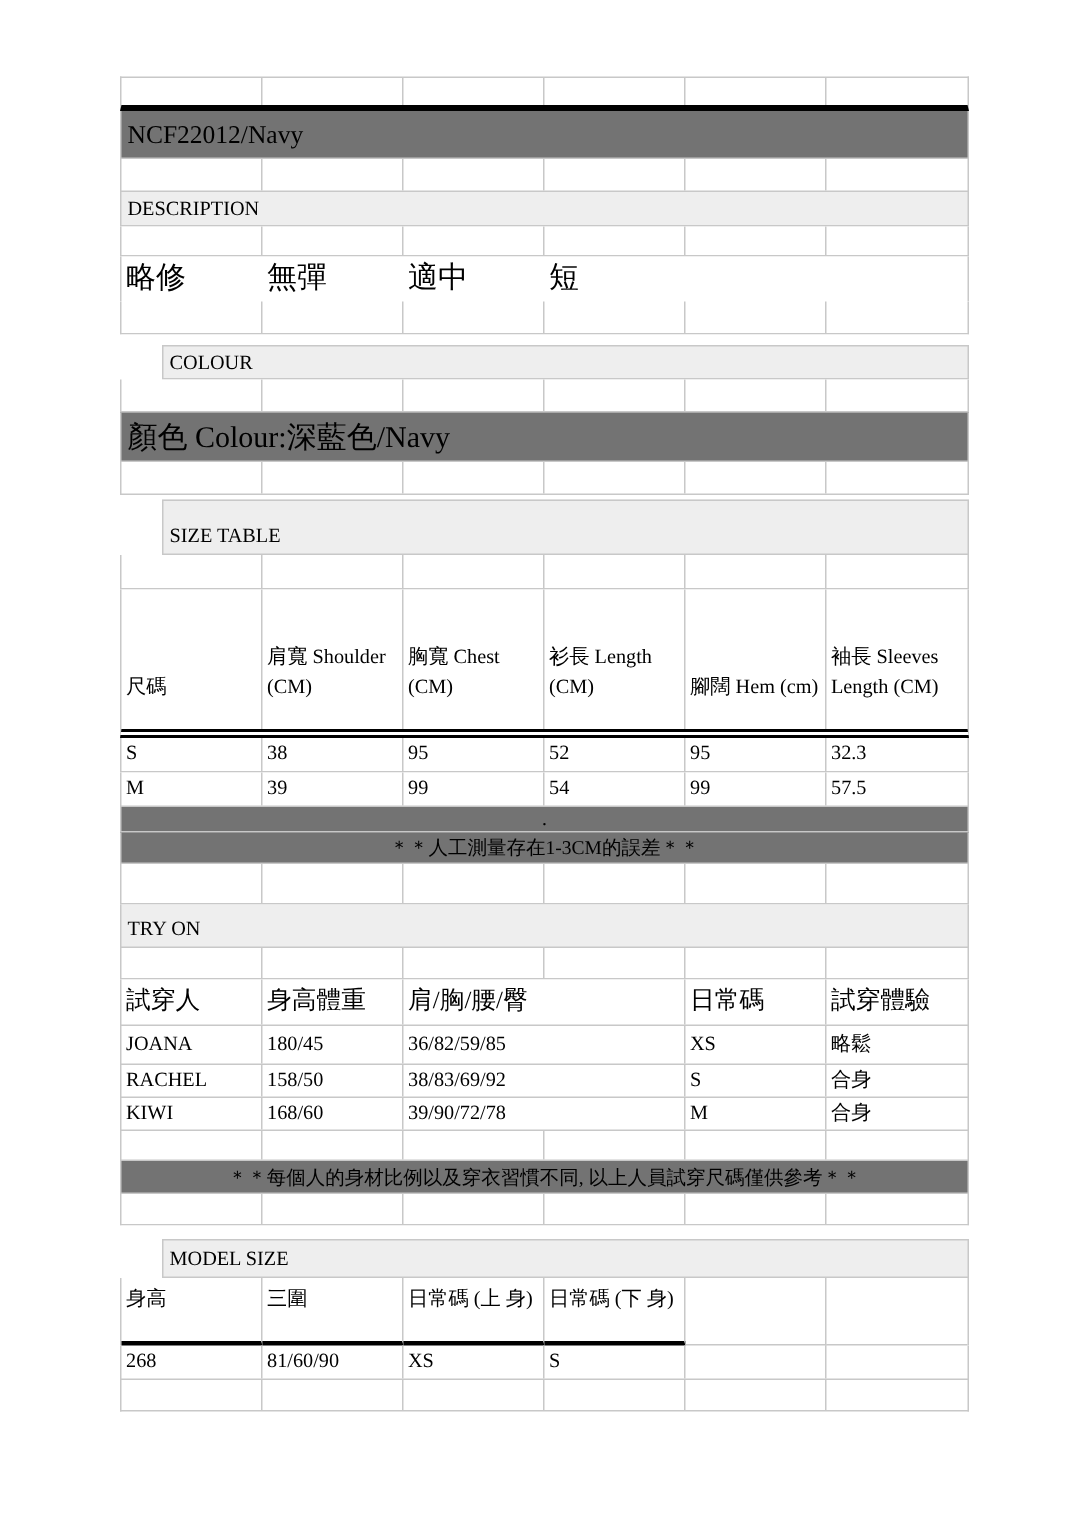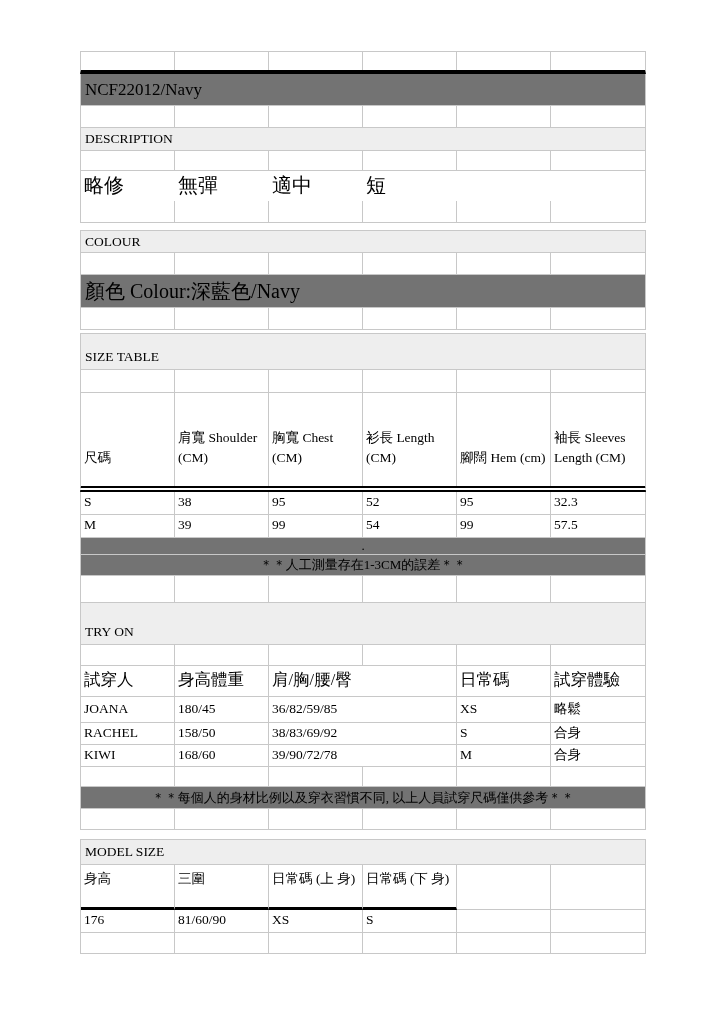--- a/index.html
+++ b/index.html
@@ -34,21 +34,21 @@
     border-left:1px solid var(--gl);border-right:1px solid var(--gl);
     border-bottom:1px solid var(--gl);padding-left:4px;font-size:13.5px;
   }
   .mr.center{justify-content:center;padding-left:0;}
   .band{
     display:flex;align-items:center;box-sizing:border-box;background:var(--band);
     border-left:1px solid var(--gl);border-right:1px solid var(--gl);
     border-bottom:1px solid var(--gl);padding-left:4px;font-size:13.5px;
   }
   .band.tall{align-items:flex-end;padding-bottom:4px;}
-  .band.topline{border-top:1px solid var(--gl);}
+  .band.topline{border-top:1px solid var(--gl);margin-left:28px;}
   .gap{border:none;background:#fff;}
   .f17{font-size:17px;}
   .f20{font-size:20px;}
   .f16{font-size:16.5px;}
   .f12{font-size:13px;}
   .nb{border-bottom:none;}
   .topthin{border-top:1px solid var(--gl);}
   .thickbot{border-bottom:4px solid var(--rule);}
   .dblbot{border-bottom:6px double var(--rule);}
   .thickL{border-left:3px solid var(--rule);}
@@ -202,21 +202,21 @@
 
   <div class="r" style="height:27px">
       <div class="c"></div>
       <div class="c"></div>
       <div class="c"></div>
       <div class="c"></div>
       <div class="c"></div>
       <div class="c"></div>
     </div>
 
-  <div class="band tall" style="height:42px">
+  <div class="band tall" style="height:29px">
     <span>TRY ON</span>
   </div>
 
   <div class="r" style="height:21px">
       <div class="c"></div>
       <div class="c"></div>
       <div class="c"></div>
       <div class="c"></div>
       <div class="c"></div>
       <div class="c"></div>
@@ -284,21 +284,21 @@
     <div class="c bot pre blackbot">三圍</div>
     <div class="c bot pre blackbot">日常碼 (上
 身)</div>
     <div class="c bot pre blackbot">日常碼 (下
 身)</div>
     <div class="c" style="border-bottom:1px solid var(--gl)"></div>
     <div class="c" style="border-bottom:1px solid var(--gl)"></div>
   </div>
 
   <div class="r" style="height:23px">
-    <div class="c">176</div>
+    <div class="c">268</div>
     <div class="c">81/60/90</div>
     <div class="c">XS</div>
     <div class="c">S</div>
     <div class="c"></div>
     <div class="c"></div>
   </div>
 
   <div class="r" style="height:21px">
       <div class="c"></div>
       <div class="c"></div>

